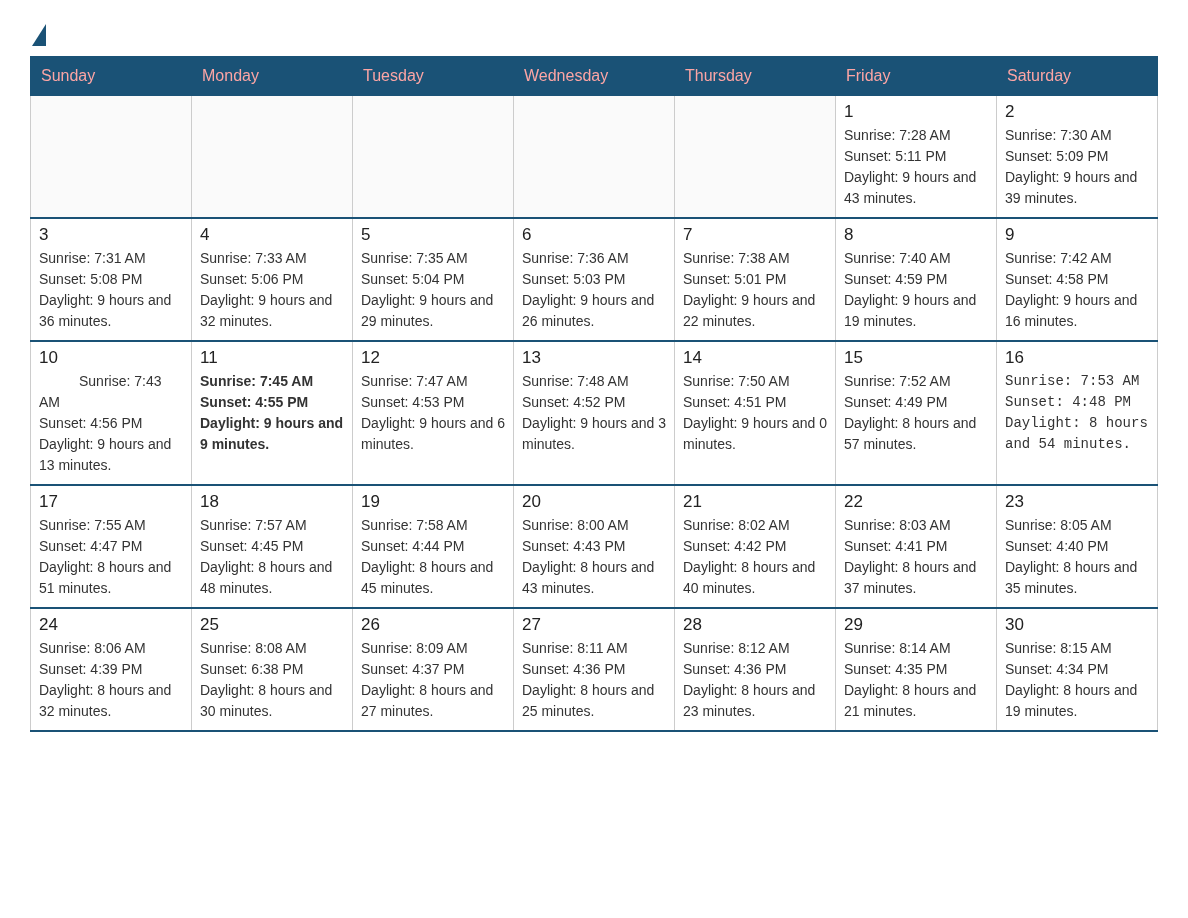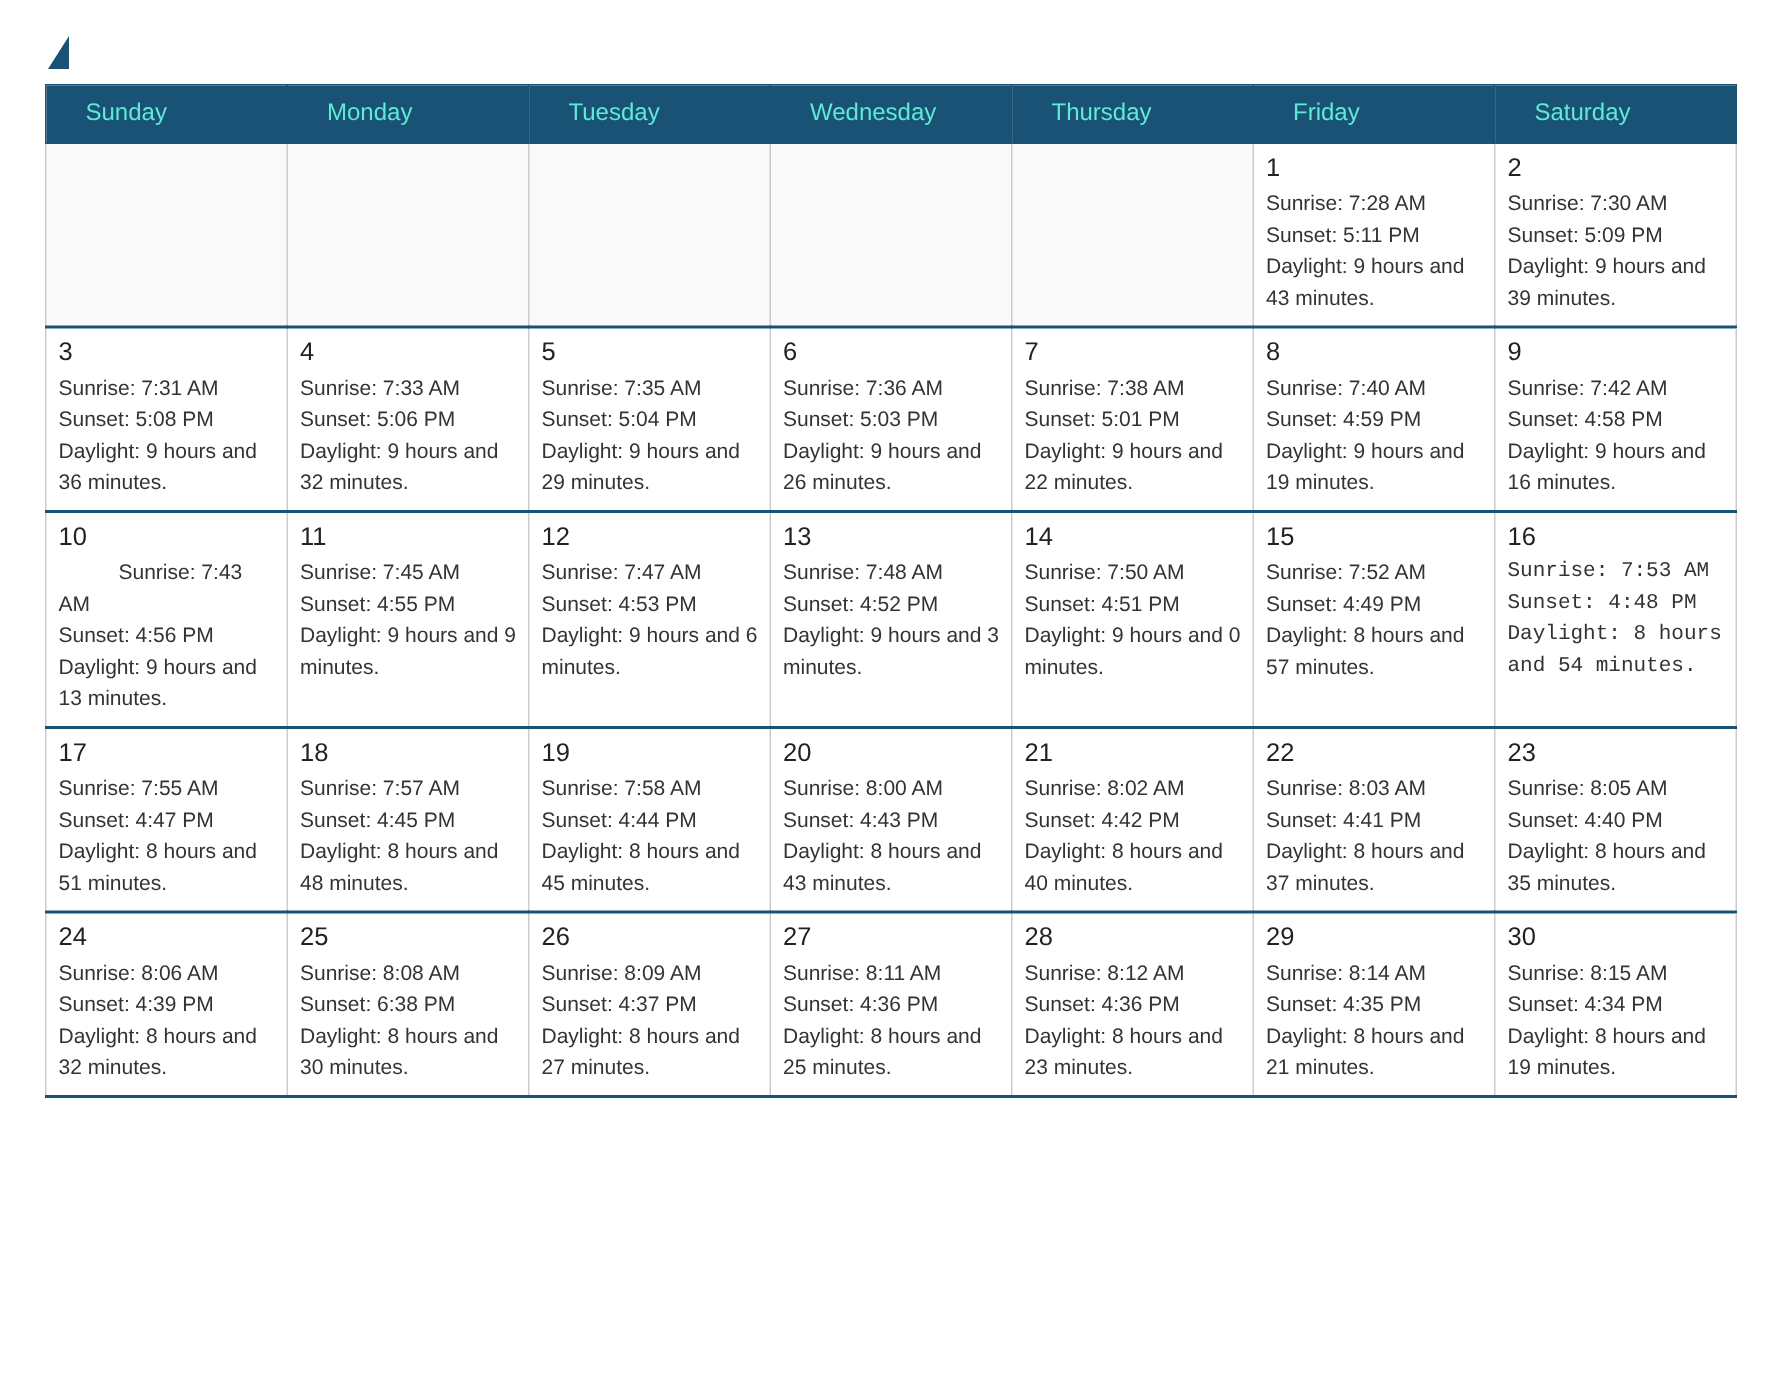--- a/index.html
+++ b/index.html
@@ -59,24 +59,24 @@
       color: #555;
       margin-top: 4px;
     }
     .calendar-table {
       width: 100%;
       border-collapse: collapse;
       margin-top: 8px;
     }
     .calendar-table thead tr th {
       background-color: #1a5276;
-      color: #5eead4;
+      color: #fca5a5;
       font-size: 16px;
       font-weight: normal;
-      padding: 10px 26px;
+      padding: 10px 10px;
       border: 1px solid #1a5276;
       text-align: left;
     }
     .calendar-table tbody tr {
       border-bottom: 2px solid #1a5276;
     }
     .calendar-table tbody tr td {
       vertical-align: top;
       padding: 6px 8px 8px 8px;
       border-right: 1px solid #ccc;
@@ -169,21 +169,21 @@
 Sunset: 4:59 PM
 Daylight: 9 hours and 19 minutes.</span></td>
         <td><span class="day-number">9</span><span class="day-info" style="white-space: pre-line;">Sunrise: 7:42 AM
 Sunset: 4:58 PM
 Daylight: 9 hours and 16 minutes.</span></td>
       </tr>
       <tr>
         <td><span class="day-number">10</span><span class="day-info" style="white-space: pre-line; margin-left: 40px;">Sunrise: 7:43 AM
 Sunset: 4:56 PM
 Daylight: 9 hours and 13 minutes.</span></td>
-        <td><span class="day-number">11</span><span class="day-info" style="white-space: pre-line;">Sunrise: 7:45 AM
+        <td><span class="day-number">11</span><span class="day-info" style="white-space: pre-line; font-weight: bold;">Sunrise: 7:45 AM
 Sunset: 4:55 PM
 Daylight: 9 hours and 9 minutes.</span></td>
         <td><span class="day-number">12</span><span class="day-info" style="white-space: pre-line;">Sunrise: 7:47 AM
 Sunset: 4:53 PM
 Daylight: 9 hours and 6 minutes.</span></td>
         <td><span class="day-number">13</span><span class="day-info" style="white-space: pre-line;">Sunrise: 7:48 AM
 Sunset: 4:52 PM
 Daylight: 9 hours and 3 minutes.</span></td>
         <td><span class="day-number">14</span><span class="day-info" style="white-space: pre-line;">Sunrise: 7:50 AM
 Sunset: 4:51 PM

